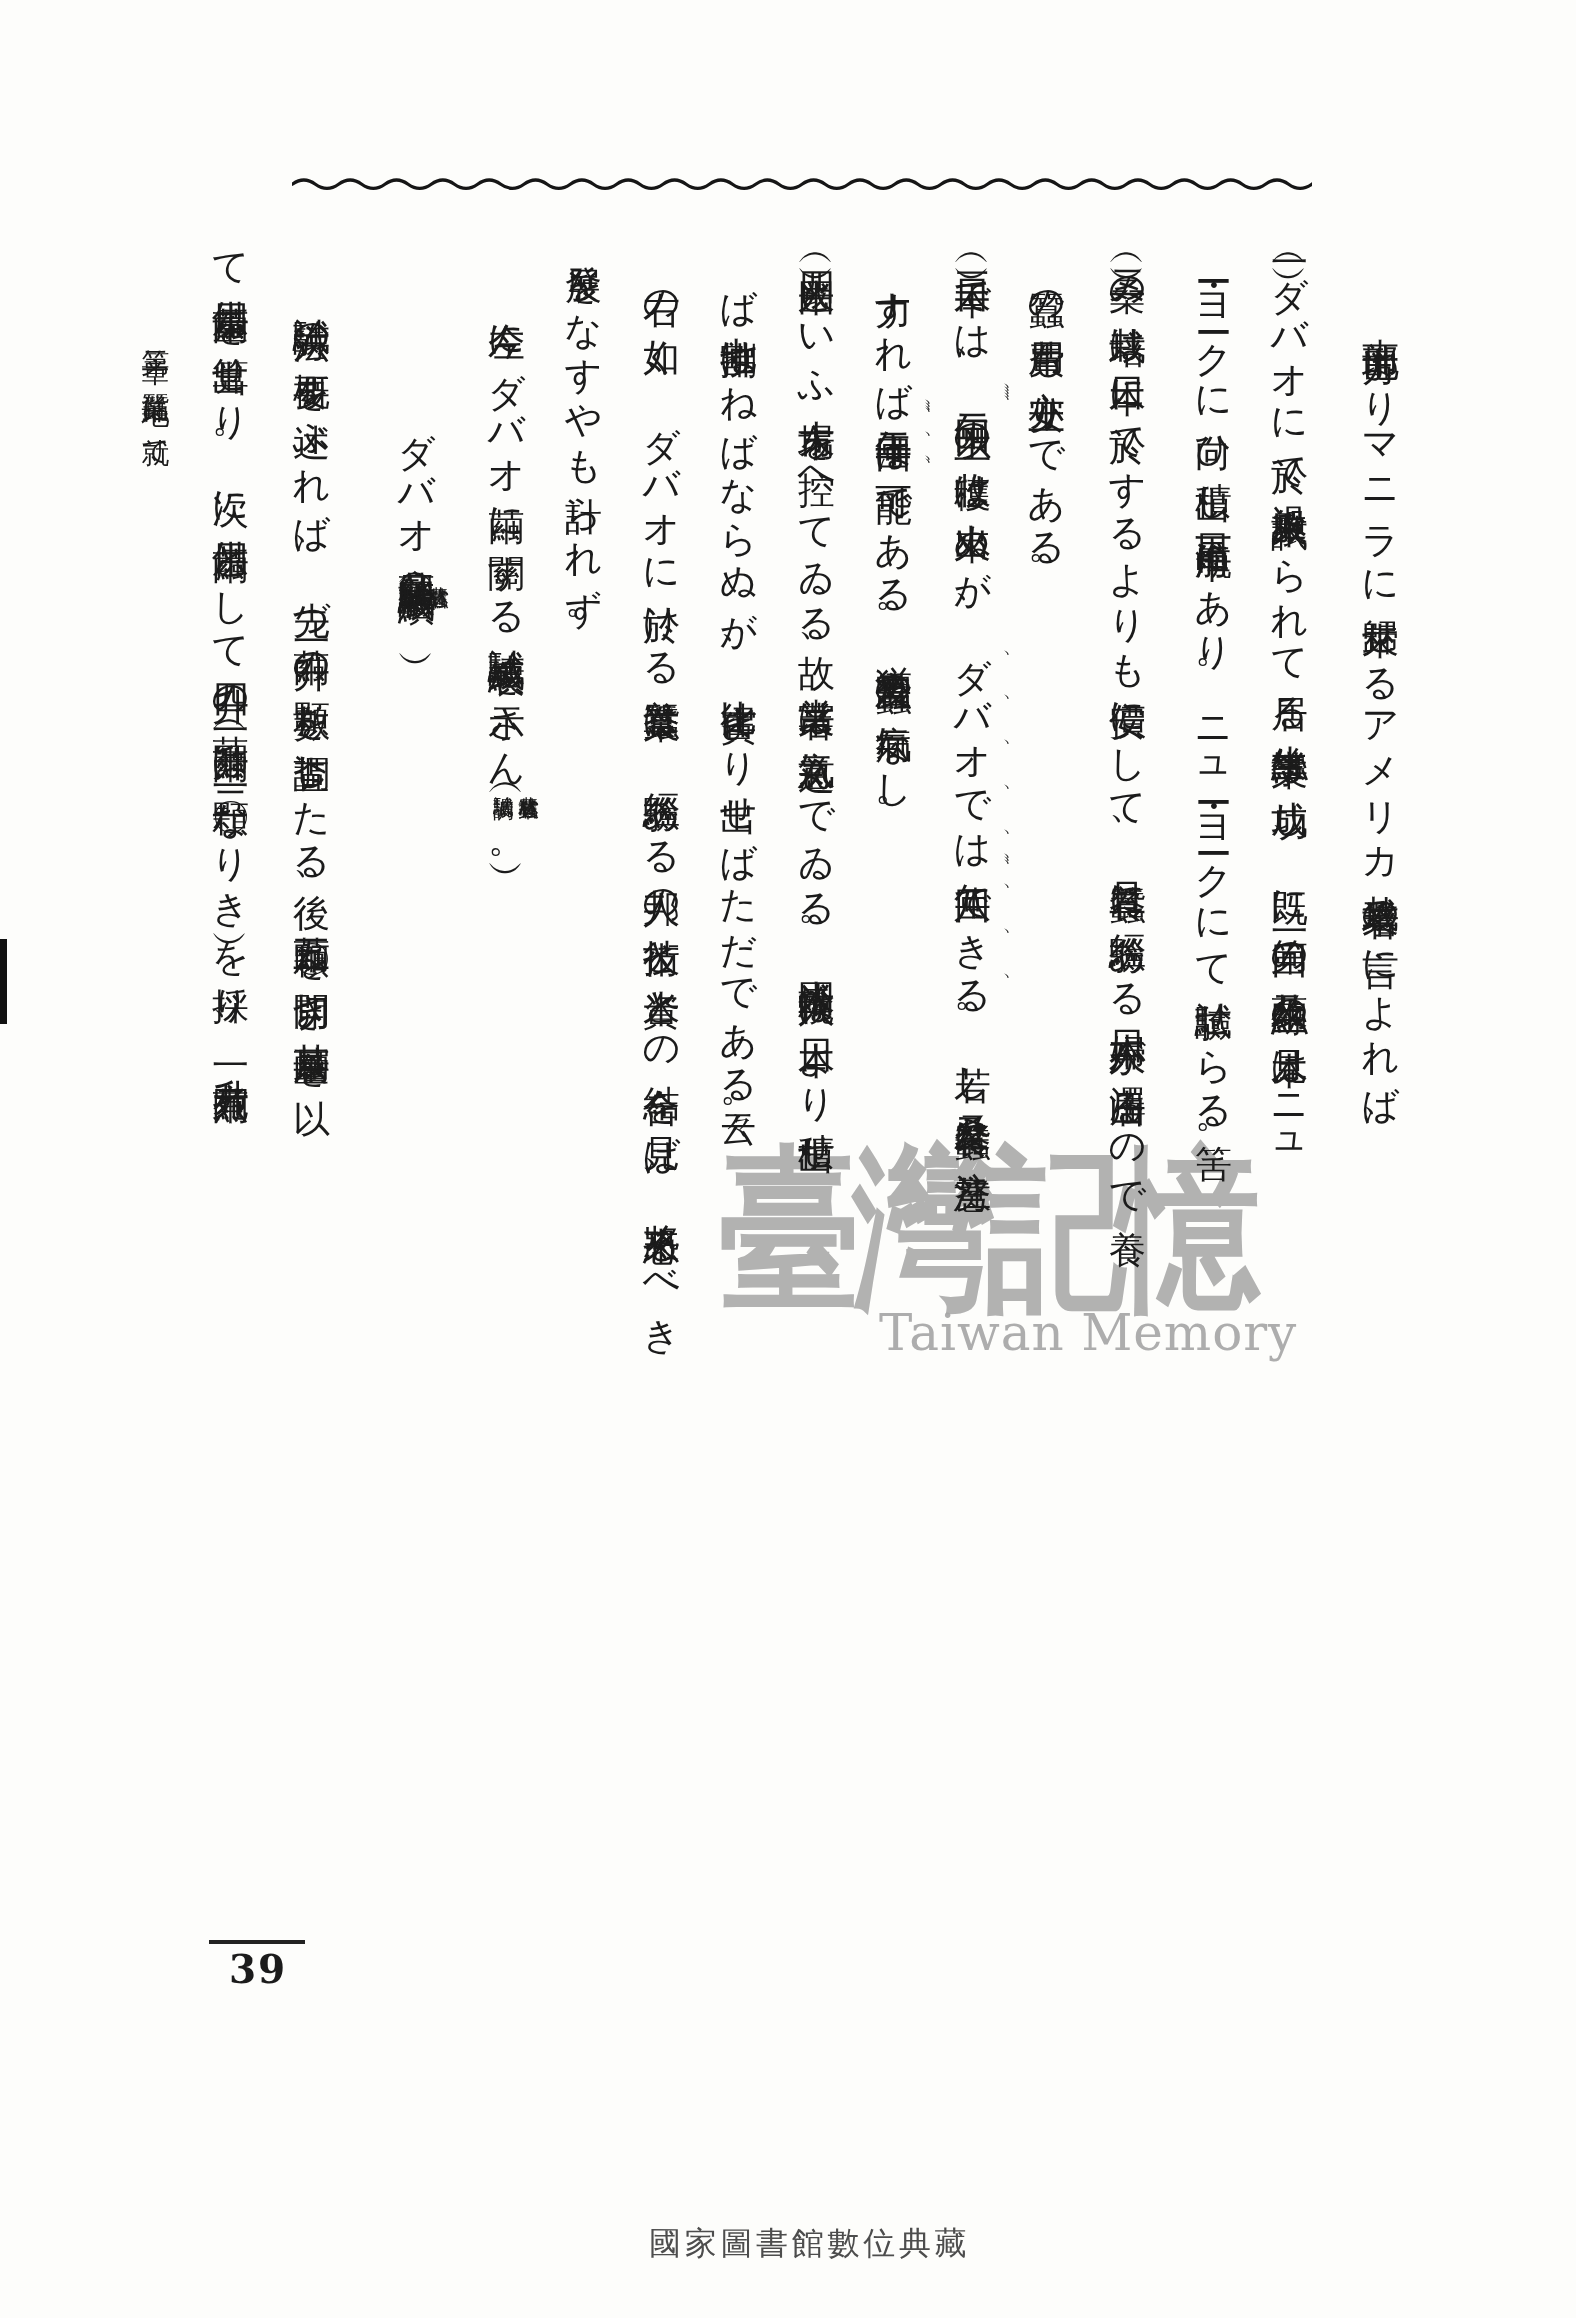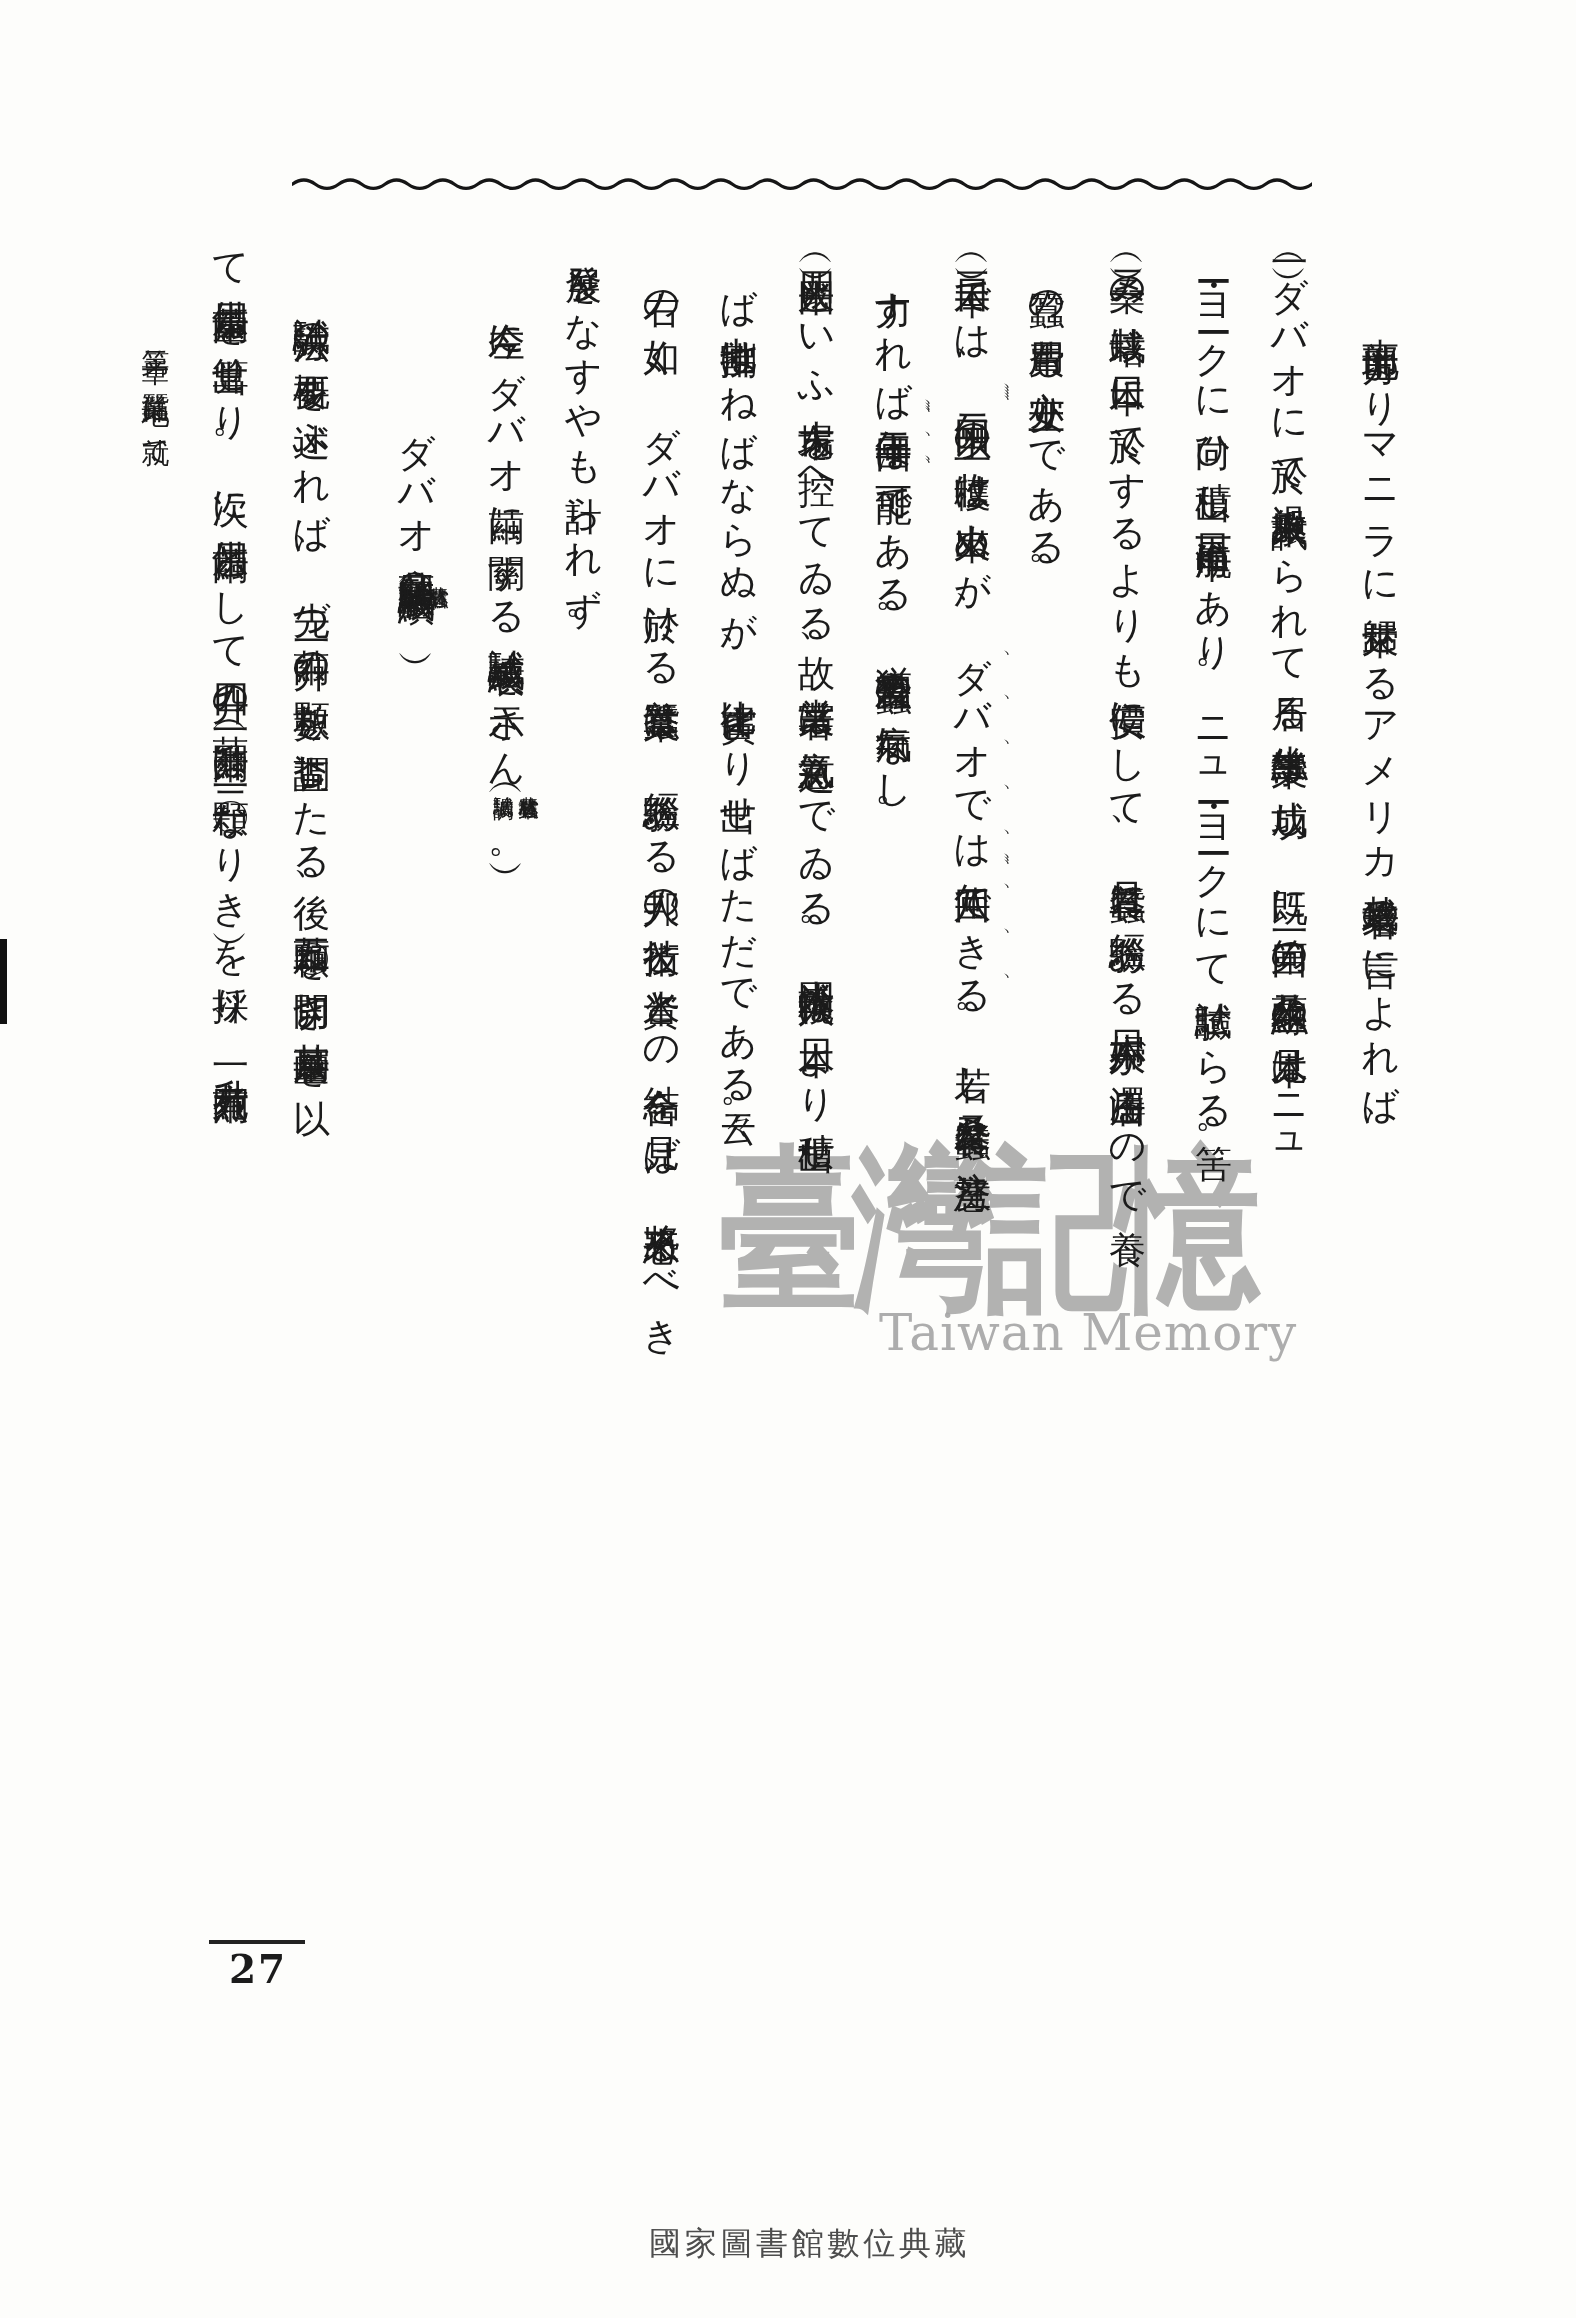--- a/index.html
+++ b/index.html
@@ -95,19 +95,19 @@
       <div class="text-col" style="left: 710px; top: 263px;">ば七割拂はねばならぬが、比律賓より出せばただである云々。</div>
       <div class="text-col" style="left: 633px; top: 263px;">右の如く、ダバオに於ける養蠶業は、經驗ある邦人の技術と米資との結合を見ば、將來恐るべき</div>
       <div class="text-col" style="left: 555px; top: 237px;">發展をなすやも計られず。</div>
       <div class="text-col" style="left: 478px; top: 294px;">今左にダバオ繭に關する試驗成績表を示さん（<span class="wari"><span class="wc">農林省蠶業</span><span class="wc">試驗場調</span></span>）。</div>
       <div class="text-col" style="left: 388px; top: 405px;">ダバオ産繭製絲試驗成績（<span class="wari"><span class="wc">農林省蠶</span><span class="wc">業試驗</span></span>）</div>
       <div class="text-col" style="left: 283px; top: 288px;">試驗方法の概要を述ぶれば、先づ繭一升の顆數を調査したる後、繭五〇顆を切開き其繭層量を以</div>
       <div class="text-col" style="left: 202px; top: 227px;">て供用繭量を算出せり。次に供用繭として四升の繭（一升繭は二一〇顆なりき）を採り、一升宛煮繭</div>
     </div>
 
   <div class="pageno-rule"></div>
-  <div class="pageno">27</div>
+  <div class="pageno">39</div>
 
   <div class="footer-caption" style="color: rgb(77, 77, 77); text-align: right;">國家圖書館數位典藏</div>
 
   <div class="edge-artifact"></div>
 </div>
 
 
 </body></html>

